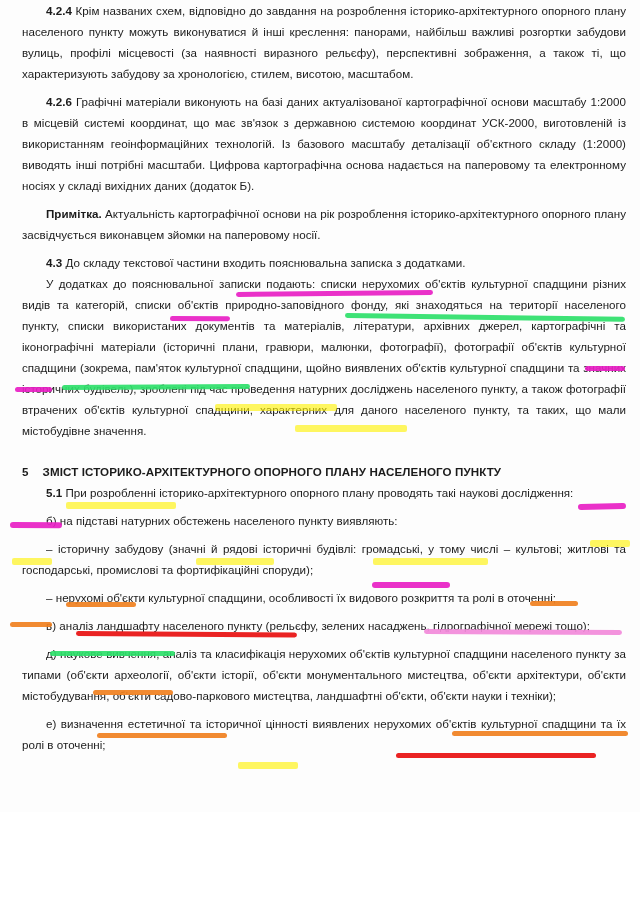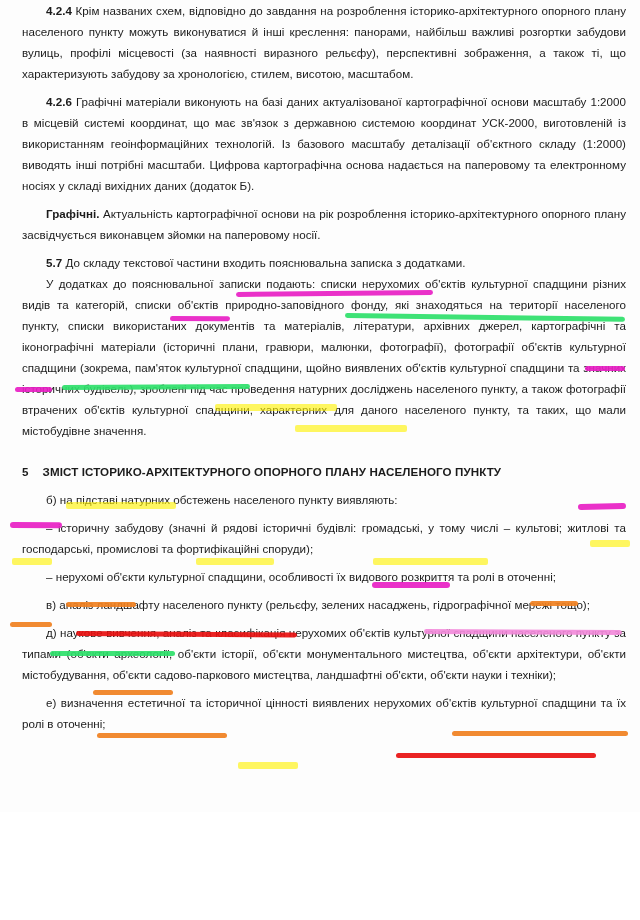--- a/index.html
+++ b/index.html
@@ -71,30 +71,31 @@
 
 <div id="page">
 
   <div class="doc">
 
     <p class="para indent"><span class="bold">4.2.4</span> <span>Крім названих схем, відповідно до завдання на розроблення історико-архітектурного опорного плану населеного пункту можуть виконуватися й інші креслення: панорами, найбільш важливі розгортки забудови вулиць, профілі місцевості (за наявності виразного рельєфу), перспективні зображення, а також ті, що характеризують забудову за хронологією, стилем, висотою, масштабом.</span></p>
 
 
     <p class="para indent gap-sm"><span class="bold">4.2.6</span> <span>Графічні матеріали виконують на базі даних актуалізованої картографічної основи масштабу 1:2000 в місцевій системі координат, що має зв'язок з державною системою координат УСК-2000, виготовленій із використанням геоінформаційних технологій. Із базового масштабу деталізації об'єктного складу (1:2000) виводять інші потрібні масштаби. Цифрова картографічна основа надається на паперовому та електронному носіях у складі вихідних даних (додаток Б).</span></p>
 
-    <p class="para indent gap-sm"><span class="bold">Графічні.</span> <span>Актуальність картографічної основи на рік розроблення історико-архітектурного опорного плану засвідчується виконавцем зйомки на паперовому носії.</span></p>
+    <p class="para indent gap-sm"><span class="bold">Примітка.</span> <span>Актуальність картографічної основи на рік розроблення історико-архітектурного опорного плану засвідчується виконавцем зйомки на паперовому носії.</span></p>
 
-    <p class="para indent gap-sm"><span class="bold">5.7</span> <span>До складу текстової частини входить пояснювальна записка з додатками.</span></p>
+    <p class="para indent gap-sm"><span class="bold">4.3</span> <span>До складу текстової частини входить пояснювальна записка з додатками.</span></p>
 
     <p class="para indent"><span>У додатках до пояснювальної записки подають: списки нерухомих об'єктів культурної спадщини різних видів та категорій, списки об'єктів природно-заповідного фонду, які знаходяться на території населеного пункту, списки використаних документів та матеріалів, літератури, архівних джерел, картографічні та іконографічні матеріали (історичні плани, гравюри, малюнки, фотографії), фотографії об'єктів культурної спадщини (зокрема, пам'яток культурної спадщини, щойно виявлених об'єктів культурної спадщини та значних історичних будівель), зроблені під час проведення натурних досліджень населеного пункту, а також фотографії втрачених об'єктів культурної спадщини, характерних для даного населеного пункту, та таких, що мали містобудівне значення.</span></p>
 
     <div class="spacer-lg"></div>
 
     <h2 class="section"><span class="num">5</span><span>ЗМІСТ ІСТОРИКО-АРХІТЕКТУРНОГО ОПОРНОГО ПЛАНУ НАСЕЛЕНОГО ПУНКТУ</span></h2>
 
+    <p class="para indent"><span class="bold">5.1</span> <span>При розробленні історико-архітектурного опорного плану проводять такі наукові дослідження:</span></p>
 
 
     <p class="para indent gap-sm"><span>б) на підставі натурних обстежень населеного пункту виявляють:</span></p>
 
 
     <p class="para indent gap-sm"><span>– історичну забудову (значні й рядові історичні будівлі: громадські, у тому числі – культові; житлові та господарські, промислові та фортифікаційні споруди);</span></p>
 
     <p class="para indent gap-sm"><span>– нерухомі об'єкти культурної спадщини, особливості їх видового розкриття та ролі в оточенні;</span></p>
 
     <p class="para indent gap-sm"><span>в) аналіз ландшафту населеного пункту (рельєфу, зелених насаджень, гідрографічної мережі тощо);</span></p>

